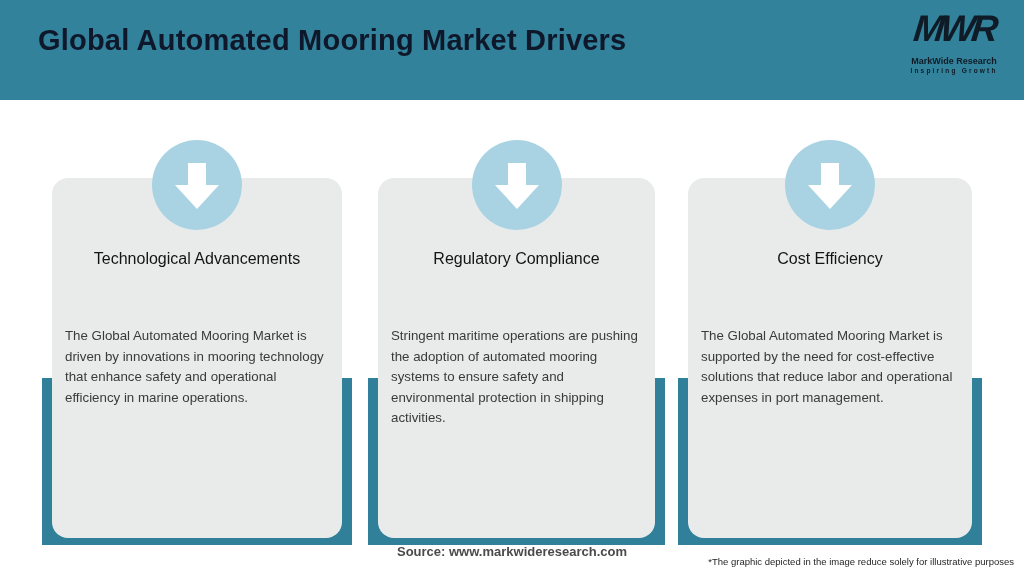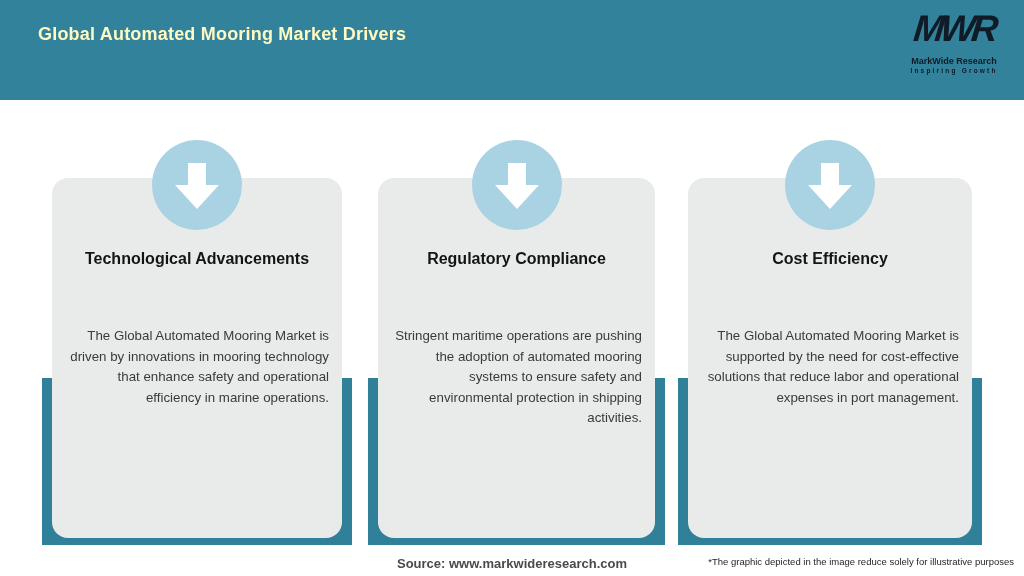--- a/index.html
+++ b/index.html
@@ -1,41 +1,41 @@
 <!DOCTYPE html>
 <html><head>
 <meta charset="utf-8">
 <style>
   * { margin:0; padding:0; box-sizing:border-box; }
   html,body { width:1024px; height:576px; background:#fff; font-family:"Liberation Sans", sans-serif; }
   .canvas { position:relative; width:1024px; height:576px; background:#fff; overflow:hidden; }
 
   
   .header { position:absolute; top:0; left:0; width:1024px; height:100px; background:#31829A; }
-  .page-title { position:absolute; left:38px; top:24px; color:#fef9c3; font-size:18px; font-weight:bold; letter-spacing:0.2px; }
+  .page-title { position:absolute; left:38px; top:24px; color:#0f172a; font-size:29px; font-weight:bold; letter-spacing:0.2px; }
   .logo { position:absolute; right:18px; top:11px; width:104px; text-align:center; color:#0F1B26; }
   .logo-acronym { font-size:37px; font-weight:800; font-style:italic; letter-spacing:-4px; line-height:0.95; transform:skewX(-6deg); }
   .logo-name { font-size:9px; font-weight:bold; margin-top:10px; white-space:nowrap; }
   .logo-tagline { font-size:6.5px; font-weight:bold; letter-spacing:2.2px; margin-top:1px; white-space:nowrap; }
 
   
   .col { position:absolute; top:140px; height:405px; }
   .col1 { left:42px;  width:310px; }
   .col2 { left:368px; width:297px; }
   .col3 { left:678px; width:304px; }
   .backing { position:absolute; left:0; right:0; top:238px; bottom:0; background:#31809A; z-index:1; }
   .card { position:absolute; left:10px; right:10px; top:38px; height:360px; background:#E9EBEB; border-radius:16px; z-index:2; }
   .circle { position:absolute; top:0; left:50%; transform:translateX(-50%); width:90px; height:90px;
             border-radius:50%; background:#A9D3E3; display:flex; align-items:center; justify-content:center; z-index:3; }
   .circle svg { display:block; margin-top:2px; }
-  .card-title { padding-top:72px; text-align:center; font-size:16px; font-weight:bold; color:#141414; }
-  .card-desc { margin:58px 13px 0 13px; font-size:13.3px; line-height:1.55; color:#3A3A3A;text-align:right; }
+  .card-title { padding-top:72px; text-align:center; font-size:16px; font-weight:normal; color:#141414; }
+  .card-desc { margin:58px 13px 0 13px; font-size:13.3px; line-height:1.55; color:#3A3A3A; }
 
   
-  .source { position:absolute; bottom:5px; left:0; width:1024px; text-align:center; font-size:13px; font-weight:bold; color:#4A4A4A; }
+  .source { position:absolute; bottom:17px; left:0; width:1024px; text-align:center; font-size:13px; font-weight:bold; color:#4A4A4A; }
   .disclaimer { position:absolute; bottom:9px; right:10px; font-size:9.5px; color:#1F1F1F; }
 </style>
 </head>
 <body>
 
 <div class="canvas">
 
   <header class="header">
     <div class="page-title">Global Automated Mooring Market Drivers</div>
     <div class="logo">

